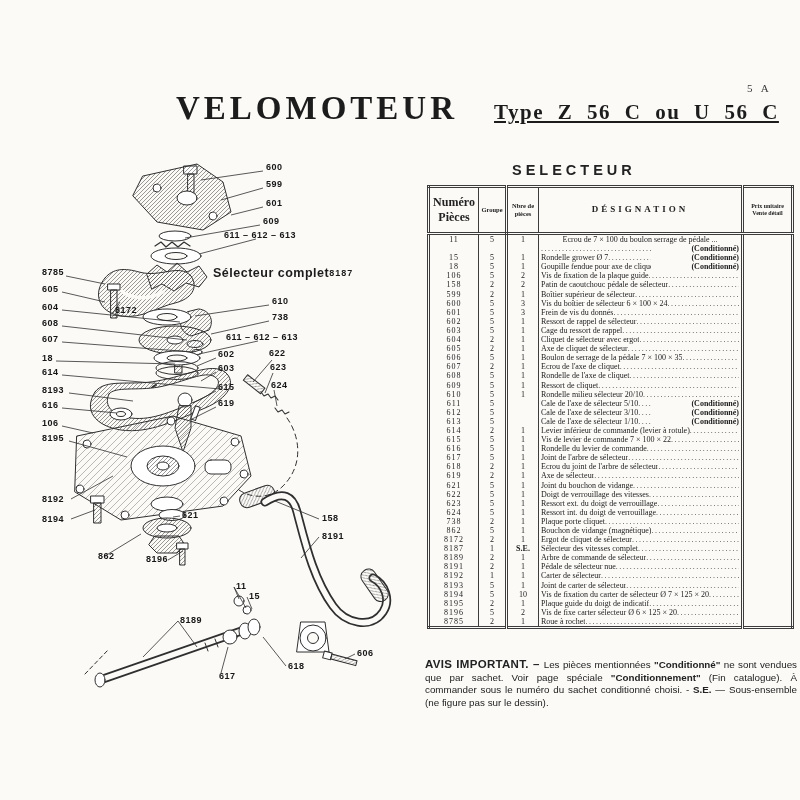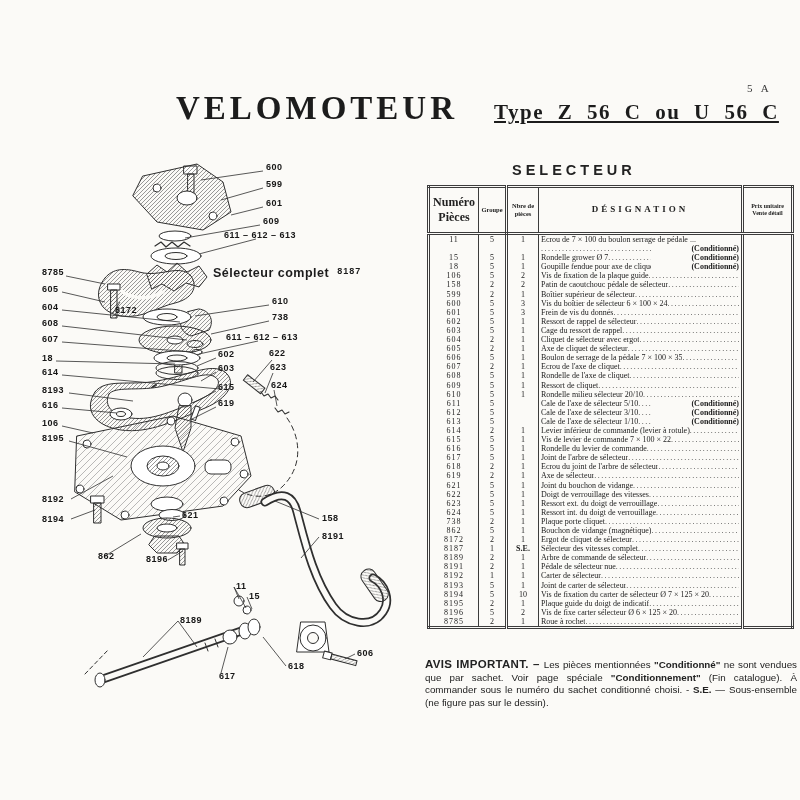--- a/index.html
+++ b/index.html
@@ -21,30 +21,30 @@
   .h-num{font-size:12px;font-weight:700;}
   .h-grp{font-size:6.5px;font-weight:700;}
   .h-qty{font-size:6.5px;font-weight:700;}
   .h-des{font-size:9px;font-weight:700;letter-spacing:3px;}
   .h-prix{font-size:6px;font-weight:700;}
   td{font-size:8px;line-height:9.1px;padding:0 2px;vertical-align:top;overflow:hidden;}
   .num{text-align:center;letter-spacing:1px;}
   .grp{text-align:center;border-left:1px solid #3c3c3c;border-right:3px double #3c3c3c;}
   .qty{text-align:center;border-right:1px solid #3c3c3c;}
   .sqty{font-weight:700;}
-  .des .in{display:flex;min-width:0;}
+  .des .in{display:flex;min-width:0;justify-content:center;}
   .des .t{white-space:pre;overflow:hidden;flex:0 1 auto;}
   .des .dots{flex:1 1 0;min-width:0;overflow:hidden;white-space:nowrap;letter-spacing:1.5px;color:#2a2a2a;}
   .des .c{white-space:nowrap;font-weight:700;margin-left:40px;}
   .prix{border-left:3px double #3c3c3c;}
   
   .diagram-svg{position:absolute;left:25px;top:160px;}
   .lbl{position:absolute;transform:translateY(-50%);font:700 9px "Liberation Sans",sans-serif;
        letter-spacing:.5px;white-space:nowrap;color:#161616;}
-  .caption{position:absolute;left:213px;top:273px;transform:translateY(-50%);display:flex;align-items:flex-start;gap:8px;}
+  .caption{position:absolute;left:213px;top:273px;transform:translateY(-50%);display:flex;align-items:center;}
   .caption .cap{font:700 12.5px "Liberation Sans",sans-serif;letter-spacing:.5px;}
   .caption .ref{font:700 9px "Liberation Sans",sans-serif;letter-spacing:1px;}
   
   .notes{position:absolute;left:425px;top:658px;width:372px;
          font:400 9.8px "Liberation Sans",sans-serif;line-height:12.6px;text-align:justify;color:#222;}
   .notes p{margin:0 0 6px 0;}
   .notes .b{font-weight:700;}
   .notes .big{font-size:11.5px;letter-spacing:.3px;}
 </style>
 </head>

